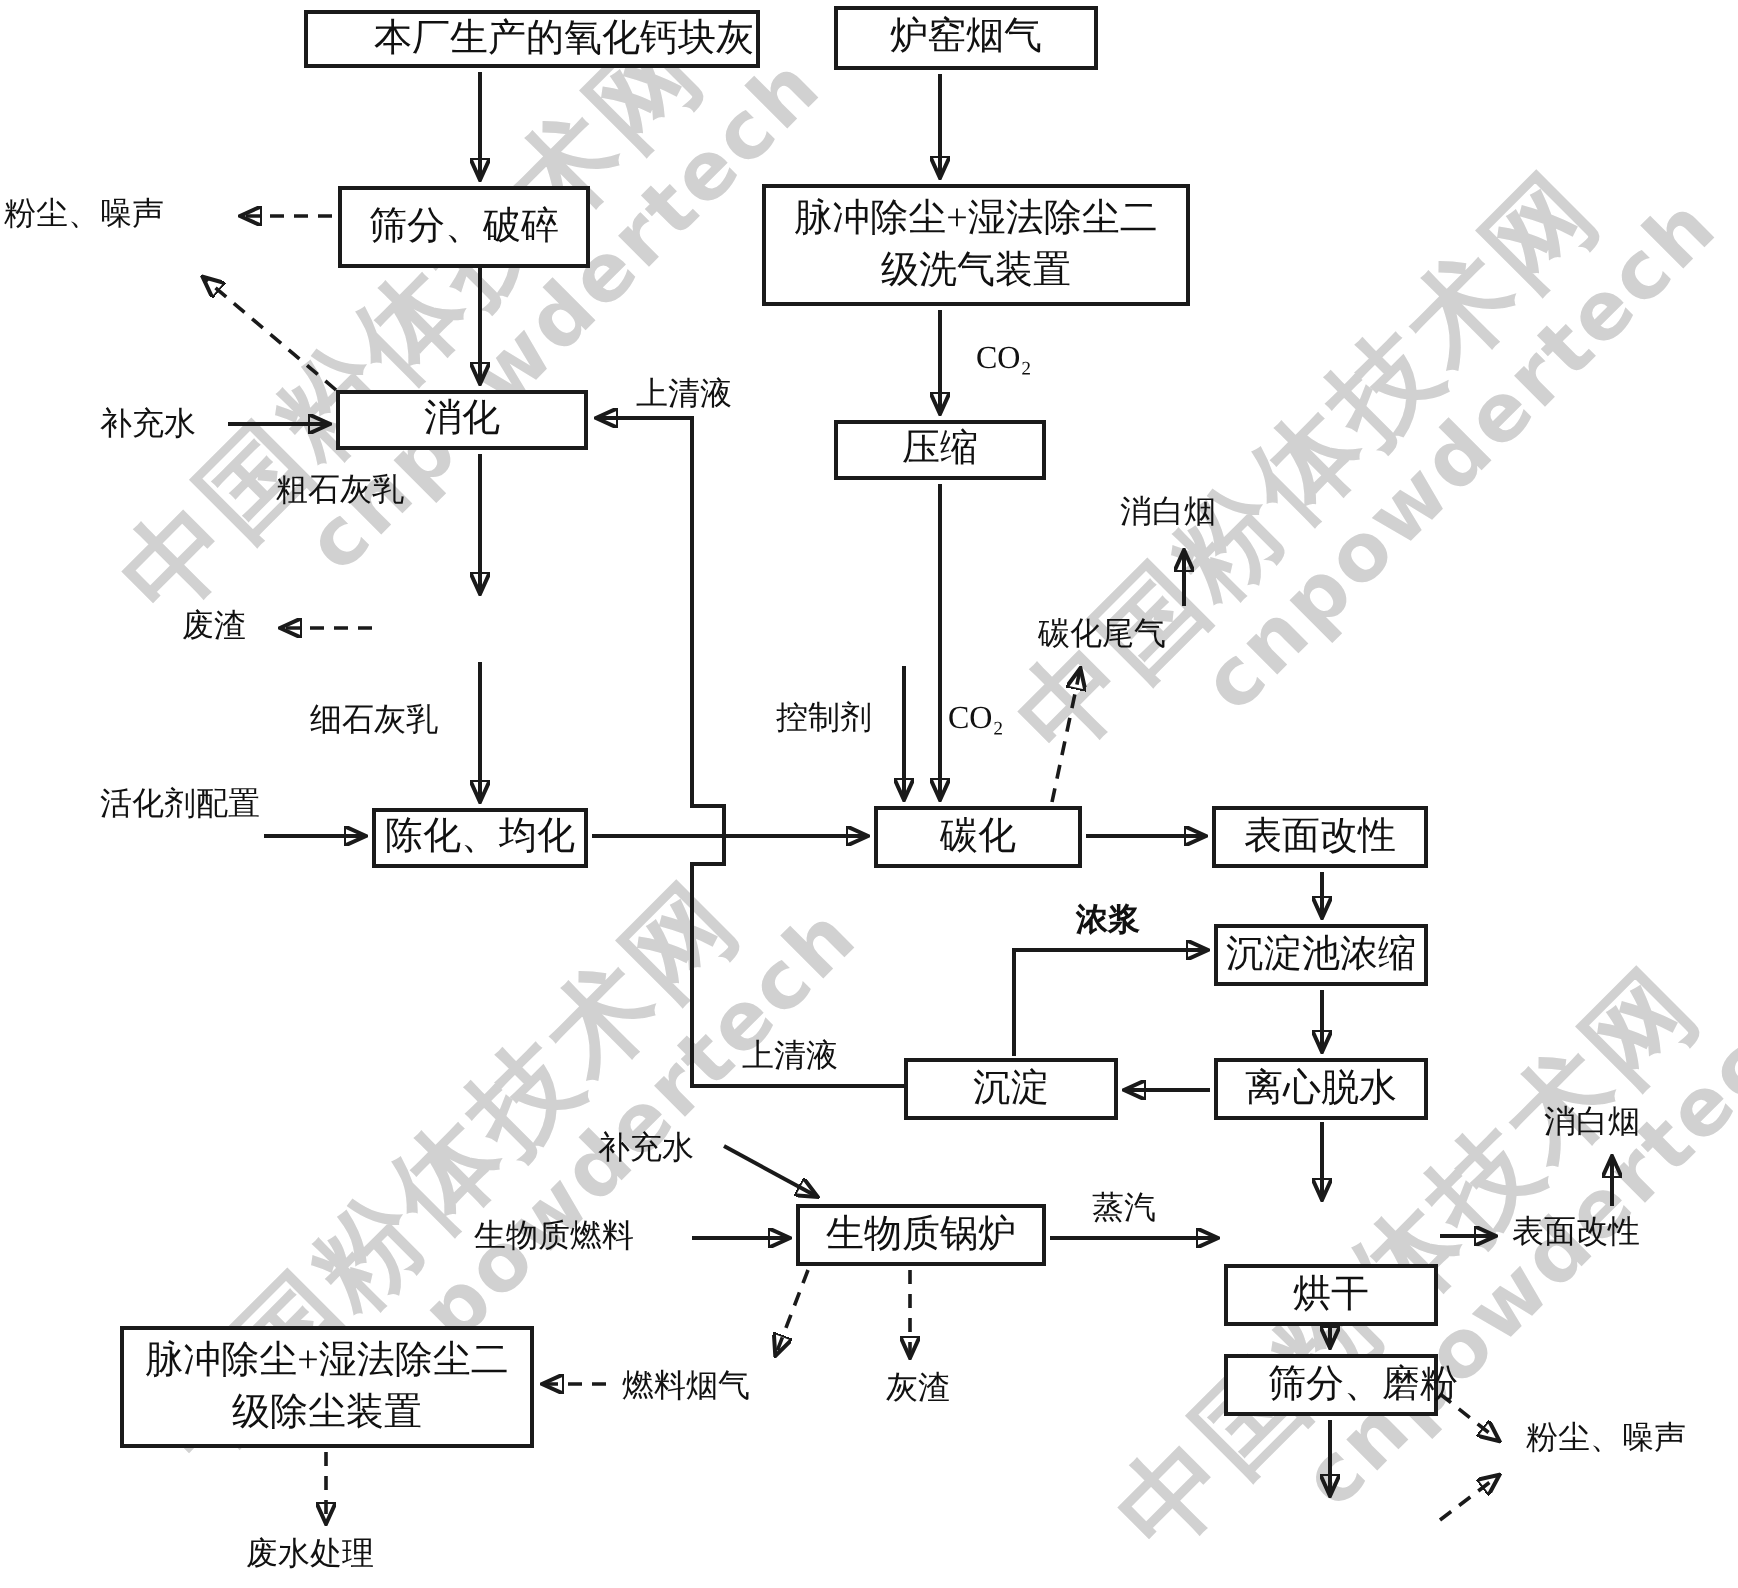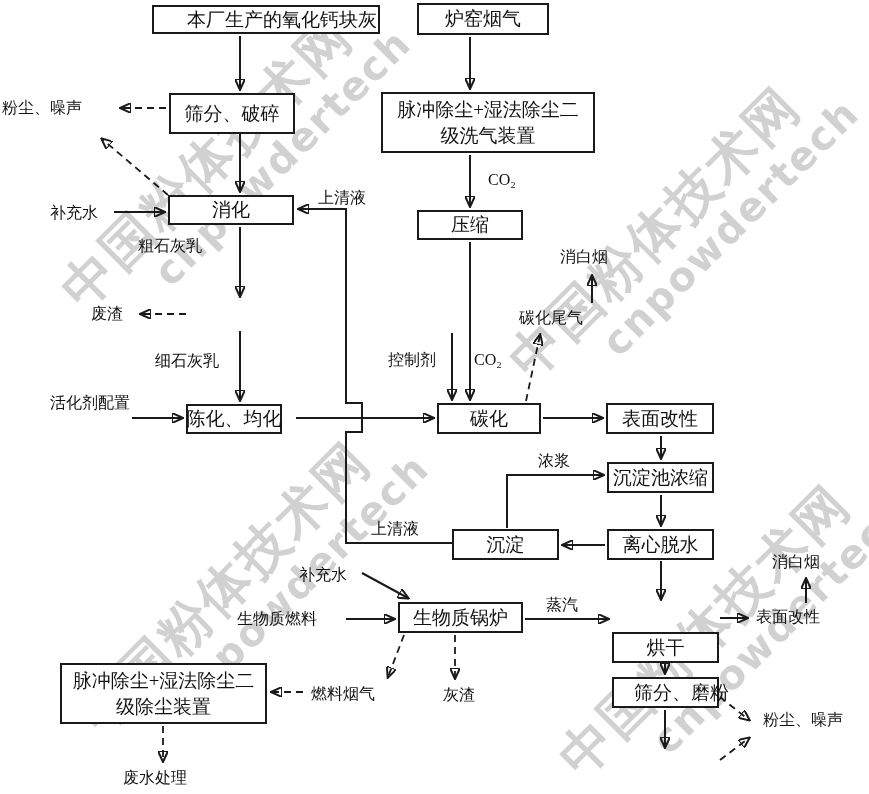--- a/index.html
+++ b/index.html
@@ -125,21 +125,21 @@
 
   <div class="node" style="left:152px;top:5px;width:228px;height:29px;padding-left:32px;">
       <span>本厂生产的氧化钙块灰</span>
     </div>
   <div class="node" style="left:169px;top:93px;width:126px;height:41px;">
       <span>筛分、破碎</span>
     </div>
   <div class="node" style="left:168px;top:195px;width:126px;height:30px;">
       <span>消化</span>
     </div>
-  <div class="node" style="left:186px;top:404px;width:96px;height:30px;">
+  <div class="node" style="left:186px;top:404px;width:108px;height:30px;">
       <span>陈化、均化</span>
     </div>
   <div class="node" style="left:417px;top:3px;width:132px;height:32px;">
       <span>炉窑烟气</span>
     </div>
   <div class="node" style="left:381px;top:92px;width:214px;height:61px;">
     <span>脉冲除尘+湿法除尘二</span>
     <span>级洗气装置</span>
   </div>
   <div class="node" style="left:417px;top:210px;width:106px;height:30px;">
@@ -179,21 +179,21 @@
   <span class="lbl" style="left:318px;top:188px;">上清液</span>
   <span class="lbl" style="left:138px;top:236px;">粗石灰乳</span>
   <span class="lbl" style="left:91px;top:304px;">废渣</span>
   <span class="lbl" style="left:155px;top:351px;">细石灰乳</span>
   <span class="lbl" style="left:50px;top:393px;">活化剂配置</span>
   <span class="lbl" style="left:488px;top:170px;">CO₂</span>
   <span class="lbl" style="left:388px;top:350px;">控制剂</span>
   <span class="lbl" style="left:474px;top:350px;">CO₂</span>
   <span class="lbl" style="left:560px;top:247px;">消白烟</span>
   <span class="lbl" style="left:519px;top:308px;">碳化尾气</span>
-  <span class="lbl" style="left:538px;top:451px;">浓浆</span>
+  <span class="lbl" style="left:538px;top:451px;font-weight:bold;">浓浆</span>
   <span class="lbl" style="left:371px;top:519px;">上清液</span>
   <span class="lbl" style="left:772px;top:552px;">消白烟</span>
   <span class="lbl" style="left:756px;top:607px;">表面改性</span>
   <span class="lbl" style="left:546px;top:595px;">蒸汽</span>
   <span class="lbl" style="left:299px;top:565px;">补充水</span>
   <span class="lbl" style="left:237px;top:609px;">生物质燃料</span>
   <span class="lbl" style="left:311px;top:684px;">燃料烟气</span>
   <span class="lbl" style="left:443px;top:685px;">灰渣</span>
   <span class="lbl" style="left:123px;top:768px;">废水处理</span>
   <span class="lbl" style="left:763px;top:710px;">粉尘、噪声</span>

